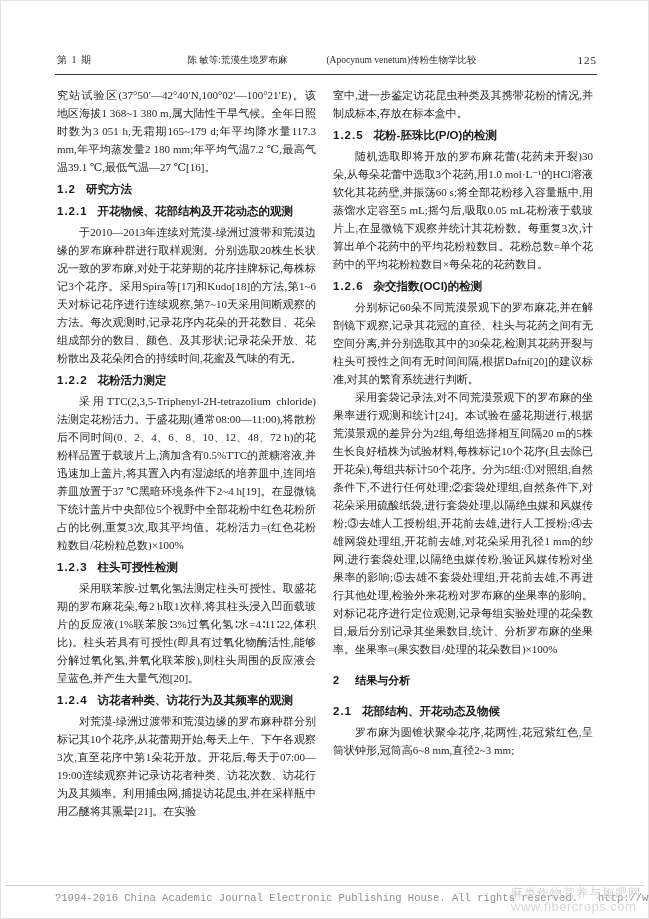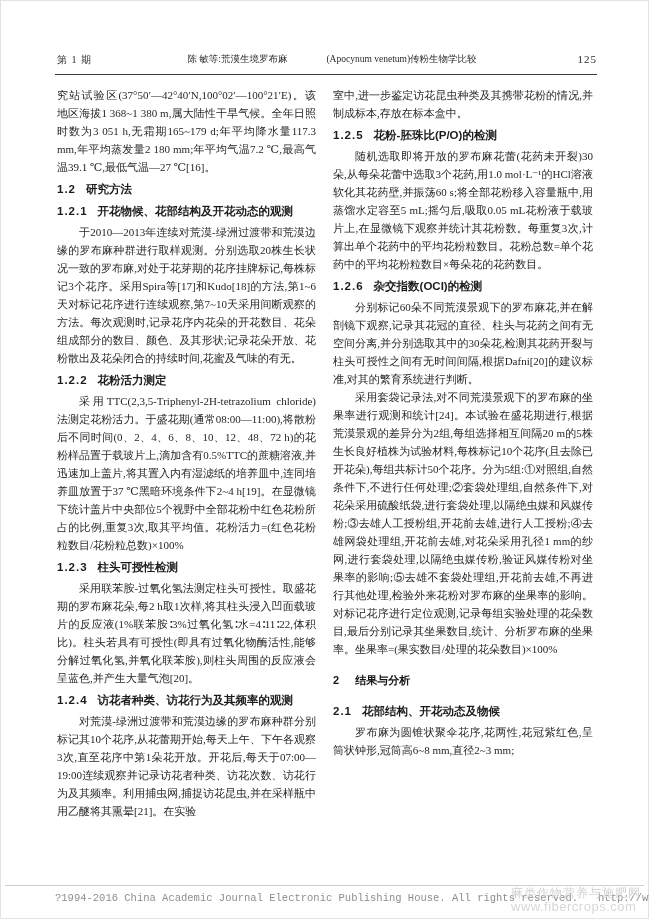--- a/index.html
+++ b/index.html
@@ -7,21 +7,21 @@
     width:649px;height:919px;position:relative;overflow:hidden;
     background:#ffffff;
     font-family:"Liberation Serif","DejaVu Serif",serif;
     color:#262626;
   }
   .page-frame{position:absolute;inset:0;border:1px solid #e2e2e2;pointer-events:none;}
 
   
   .header{
     position:absolute;left:57px;top:53px;width:540px;
-    display:flex;align-items:flex-start;justify-content:space-between;
+    display:flex;align-items:center;justify-content:space-between;
     font-size:10px;color:#2b2b2b;white-space:nowrap;
   }
   .header .issue{width:70px;letter-spacing:1px;}
   .header .running-title{flex:1;text-align:center;font-size:9.5px;}
   .header .running-title .latin{font-family:"Liberation Serif",serif;margin-left:39px;}
   .header .pageno{width:60px;text-align:right;font-size:11px;letter-spacing:1px;}
   .header-rule{position:absolute;left:55px;top:74px;width:542px;height:1px;background:#3a3a3a;}
 
   
   .col{

